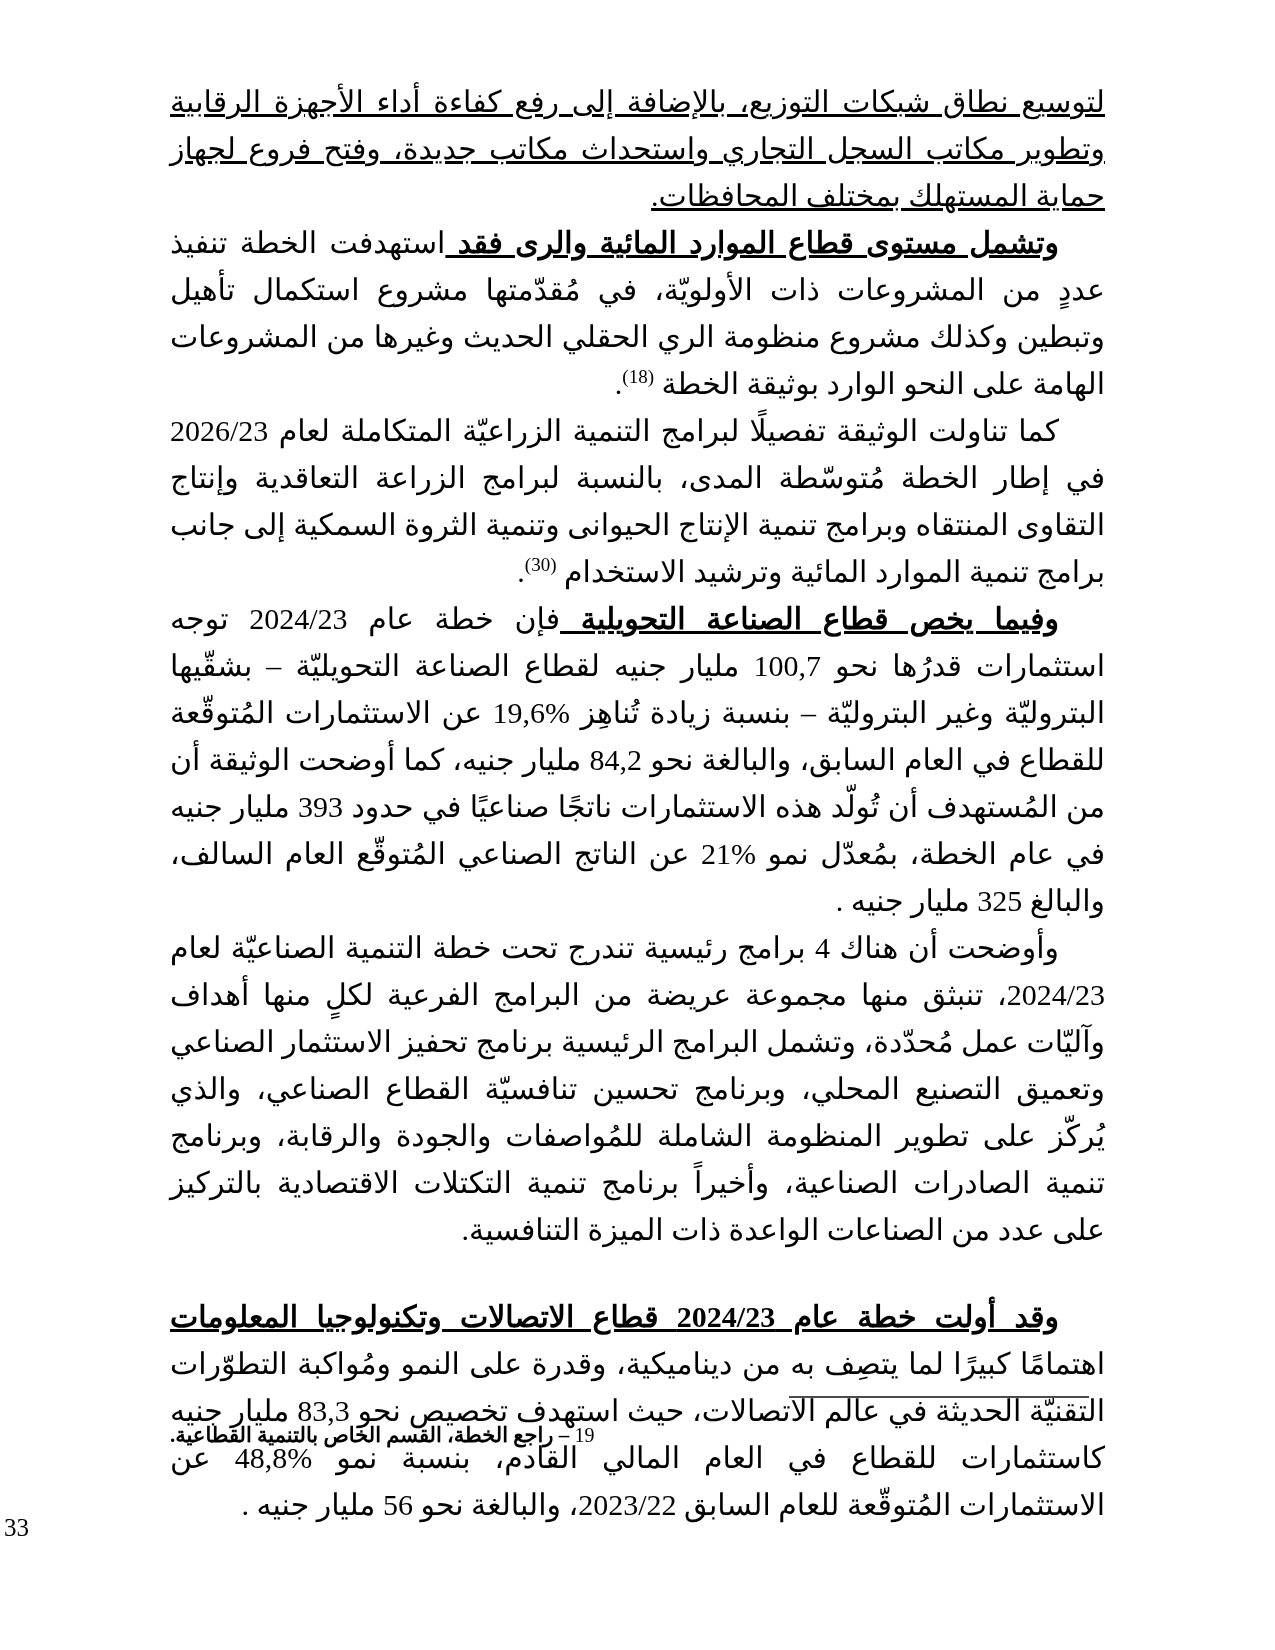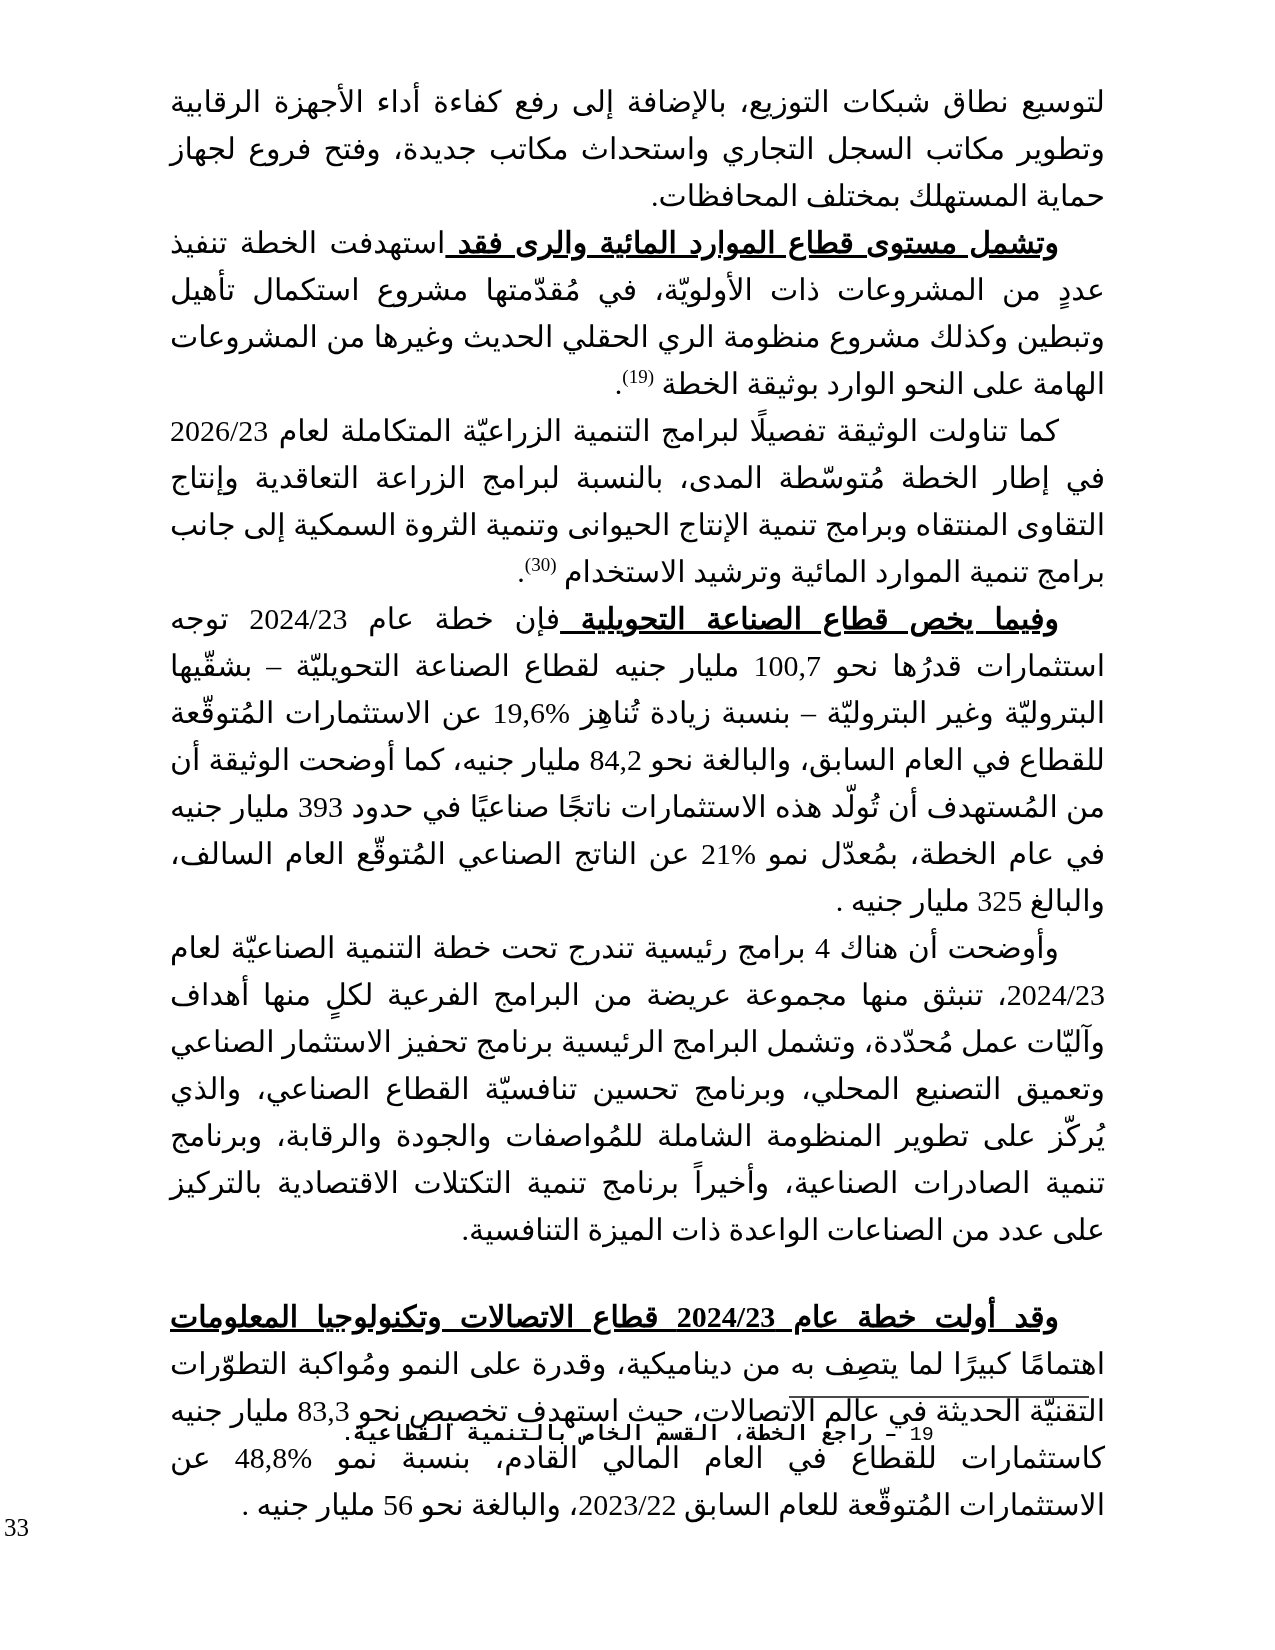--- a/index.html
+++ b/index.html
@@ -17,21 +17,21 @@
     position: absolute;
     top: 78px;
     right: 170px;
     width: 935px;
     direction: rtl;
     text-align: justify;
     font-size: 30px;
     line-height: 47px;
   }
   .content p { margin: 0; text-indent: 46px; }
-  .content p.no-indent { text-indent: 0; }
+  .content p.no-indent { text-indent: 0; text-decoration: underline; }
   .content p.gap-before { margin-top: 40px; }
   .lead {
     font-weight: bold;
     text-decoration: underline;
   }
   .supref {
     vertical-align: super;
     font-size: 19px;
     line-height: 0;
     direction: ltr;
@@ -47,22 +47,21 @@
   .fn-sep {
     width: 300px;
     height: 0;
     border-top: 2px solid #4a4a4a;
     margin: 0 16px 18px 0;
   }
   .fn-item {
     font-size: 21px;
     font-weight: bold;
     line-height: 38px;
-    text-align: center;
-    font-family: Liberation Mono, monospace;
+    text-align: left;
   }
   .fn-marker-baseline {
     font-weight: normal;
     font-size: 20px;
   }
   .fn-marker-superscript {
     vertical-align: super;
     font-size: 15px;
     line-height: 0;
   }
@@ -74,21 +73,21 @@
     font-size: 25px;
     direction: ltr;
   }
 </style>
 </head>
 <body>
 
 <div class="page" style="background: rgb(255, 255, 255); color: rgb(0, 0, 0);">
   <div class="content">
       <p class="no-indent"><span>لتوسيع نطاق شبكات التوزيع، بالإضافة إلى رفع كفاءة أداء الأجهزة الرقابية وتطوير مكاتب السجل التجاري واستحداث مكاتب جديدة، وفتح فروع لجهاز حماية المستهلك بمختلف المحافظات.</span></p>
-      <p><span class="lead">وتشمل مستوى قطاع الموارد المائية والرى فقد </span><span>استهدفت الخطة تنفيذ عددٍ من المشروعات ذات الأولويّة، في مُقدّمتها مشروع استكمال تأهيل وتبطين وكذلك مشروع منظومة الري الحقلي الحديث وغيرها من المشروعات الهامة على النحو الوارد بوثيقة الخطة </span><span class="supref">(19)</span><span>.</span></p>
+      <p><span class="lead">وتشمل مستوى قطاع الموارد المائية والرى فقد </span><span>استهدفت الخطة تنفيذ عددٍ من المشروعات ذات الأولويّة، في مُقدّمتها مشروع استكمال تأهيل وتبطين وكذلك مشروع منظومة الري الحقلي الحديث وغيرها من المشروعات الهامة على النحو الوارد بوثيقة الخطة </span><span class="supref">(18)</span><span>.</span></p>
       <p><span>كما تناولت الوثيقة تفصيلًا لبرامج التنمية الزراعيّة المتكاملة لعام 2026/23 في إطار الخطة مُتوسّطة المدى، بالنسبة لبرامج الزراعة التعاقدية وإنتاج التقاوى المنتقاه وبرامج تنمية الإنتاج الحيوانى وتنمية الثروة السمكية إلى جانب برامج تنمية الموارد المائية وترشيد الاستخدام </span><span class="supref">(30)</span><span>.</span></p>
       <p><span class="lead">وفيما يخص قطاع الصناعة التحويلية </span><span>فإن خطة عام 2024/23 توجه استثمارات قدرُها نحو 100,7 مليار جنيه لقطاع الصناعة التحويليّة – بشقّيها البتروليّة وغير البتروليّة – بنسبة زيادة تُناهِز %19,6 عن الاستثمارات المُتوقّعة للقطاع في العام السابق، والبالغة نحو 84,2 مليار جنيه، كما أوضحت الوثيقة أن من المُستهدف أن تُولّد هذه الاستثمارات ناتجًا صناعيًا في حدود 393 مليار جنيه في عام الخطة، بمُعدّل نمو %21 عن الناتج الصناعي المُتوقّع العام السالف، والبالغ 325 مليار جنيه .</span></p>
       <p><span>وأوضحت أن هناك 4 برامج رئيسية تندرج تحت خطة التنمية الصناعيّة لعام 2024/23، تنبثق منها مجموعة عريضة من البرامج الفرعية لكلٍ منها أهداف وآليّات عمل مُحدّدة، وتشمل البرامج الرئيسية برنامج تحفيز الاستثمار الصناعي وتعميق التصنيع المحلي، وبرنامج تحسين تنافسيّة القطاع الصناعي، والذي يُركّز على تطوير المنظومة الشاملة للمُواصفات والجودة والرقابة، وبرنامج تنمية الصادرات الصناعية، وأخيراً برنامج تنمية التكتلات الاقتصادية بالتركيز على عدد من الصناعات الواعدة ذات الميزة التنافسية.</span></p>
       <p class="gap-before"><span class="lead">وقد أولت خطة عام 2024/23 قطاع الاتصالات وتكنولوجيا المعلومات </span><span>اهتمامًا كبيرًا لما يتصِف به من ديناميكية، وقدرة على النمو ومُواكبة التطوّرات التقنيّة الحديثة في عالم الاتصالات، حيث استهدف تخصيص نحو 83,3 مليار جنيه كاستثمارات للقطاع في العام المالي القادم، بنسبة نمو %48,8 عن الاستثمارات المُتوقّعة للعام السابق 2023/22، والبالغة نحو 56 مليار جنيه .</span></p>
     </div>
   <div class="footnotes">
     <div class="fn-sep" style="border-top-color: rgb(74, 74, 74);"></div>
     <div>
         <div class="fn-item"><span class="fn-marker-baseline">19</span><span> – راجع الخطة، القسم الخاص بالتنمية القطاعية.</span></div>
       </div>

